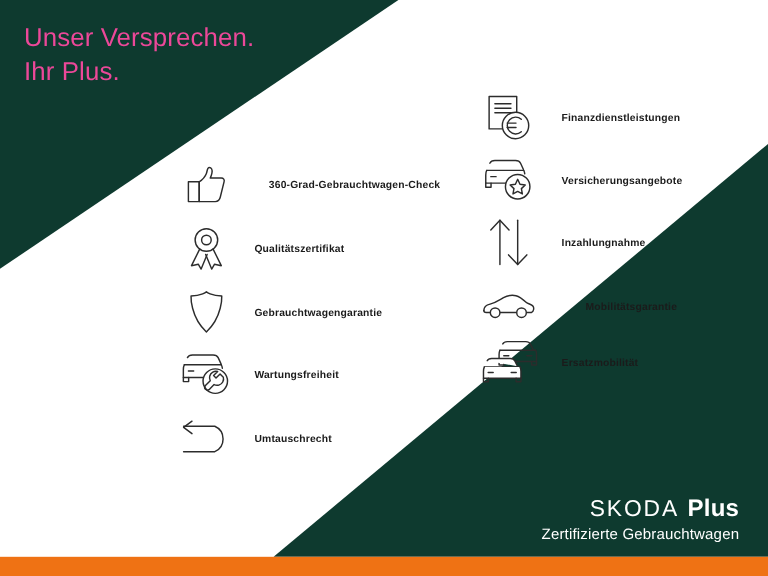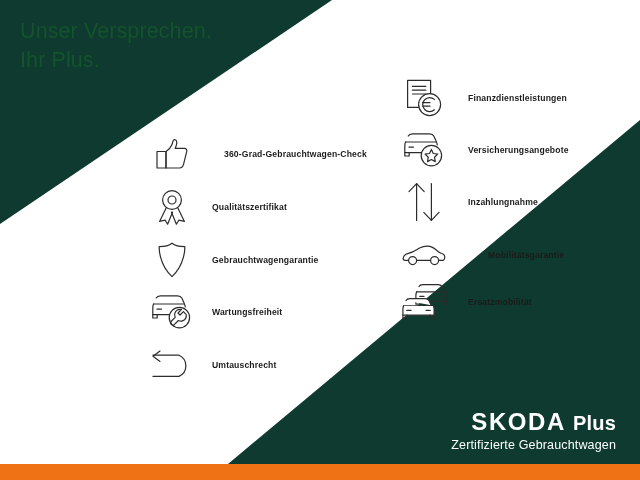--- a/index.html
+++ b/index.html
@@ -27,21 +27,21 @@
     height: 480px;
     pointer-events: none;
   }
 
   
   #headline {
     position: absolute;
     left: 20px;
     top: 17px;
     width: 320px;
-    color: #14532d;
+    color: #ec4899;
     font-weight: 300;
     font-size: 21.5px;
     line-height: 29px;
     letter-spacing: 0.1px;
   }
   #headline .line {
     display: block;
     white-space: nowrap;
   }
 
@@ -101,22 +101,22 @@
     text-align: right;
     color: #ffffff;
   }
   #brand-top {
     display: flex;
     align-items: baseline;
     justify-content: flex-end;
     gap: 7px;
   }
   #brand-wordmark {
-    font-size: 24px;
-    font-weight: bold;
+    font-size: 19px;
+    font-weight: normal;
     letter-spacing: 1.6px;
     line-height: 1;
   }
   #brand-plus {
     font-size: 20px;
     font-weight: 700;
     letter-spacing: 0.2px;
     line-height: 1;
   }
   #brand-tagline {

